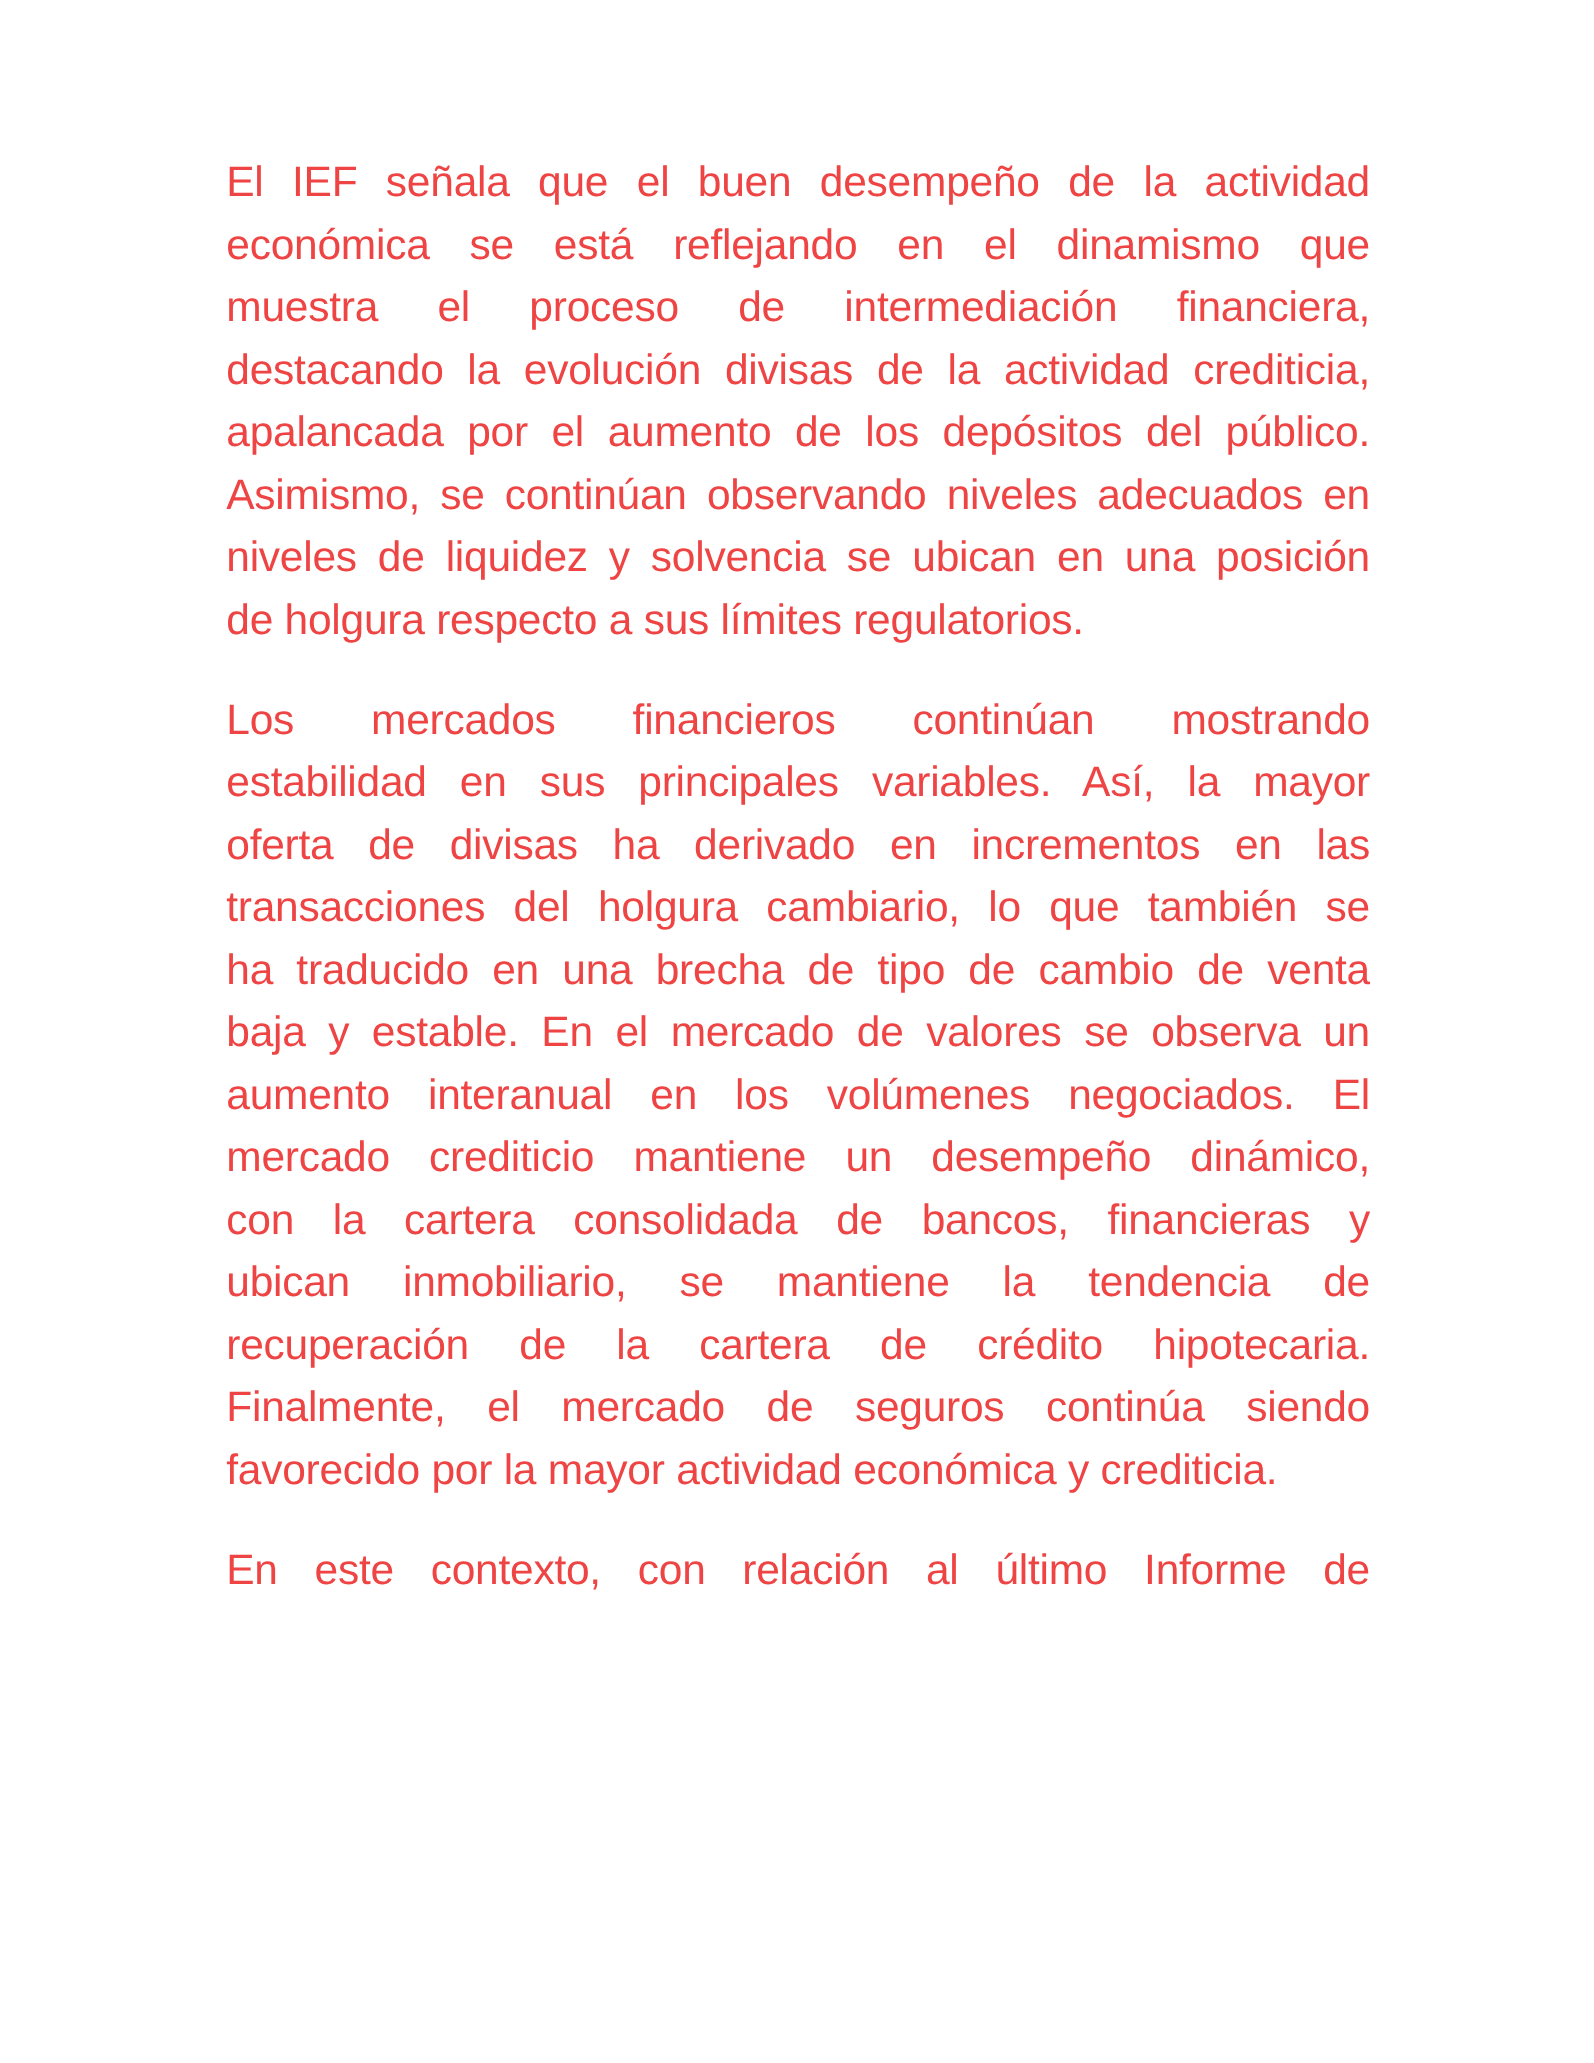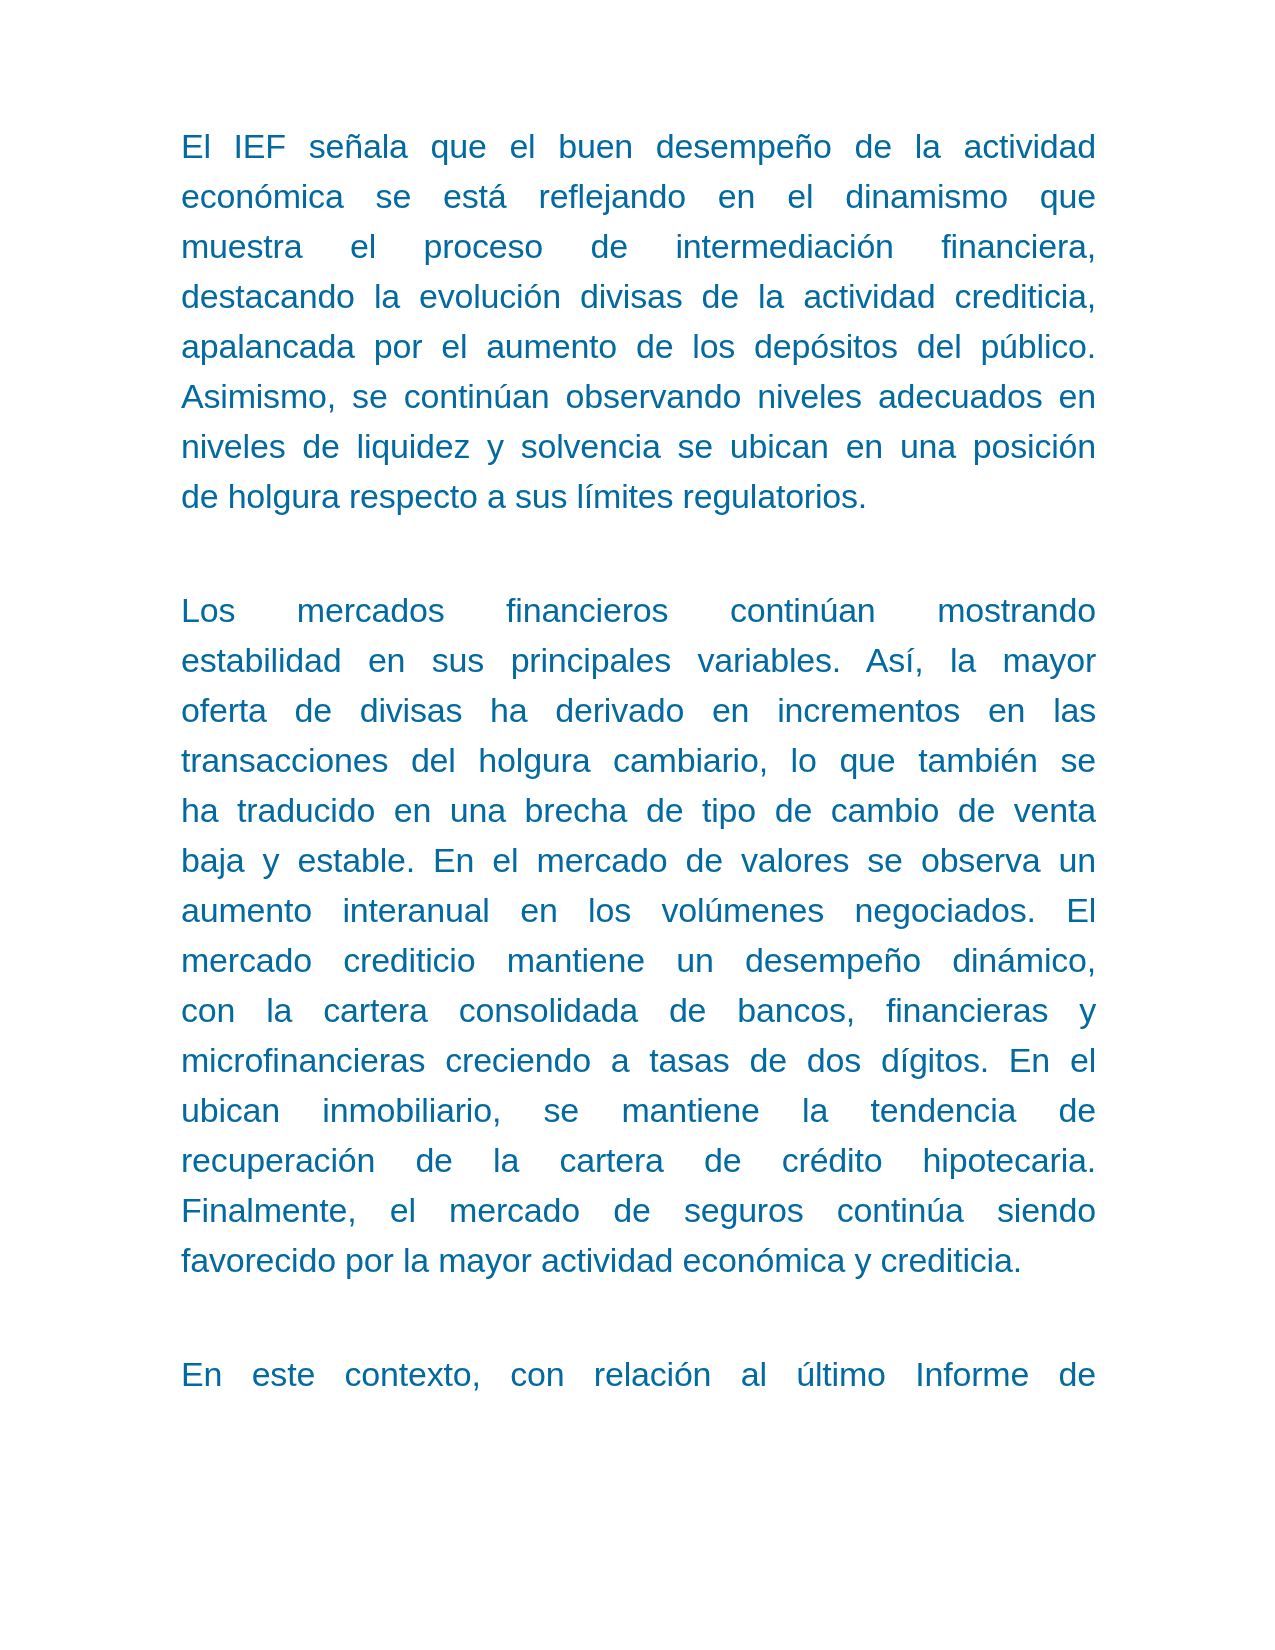--- a/index.html
+++ b/index.html
@@ -16,63 +16,62 @@
   
   .textblock {
     position: absolute;
     left: 181px;
     top: 121px;
     width: 915px;
     color: #1c1c1c;
   }
 
   .para { margin: 0; }
-  .para + .para { margin-top: 64px; } 
+  .para + .para { margin-top: 30px; } 
 
   
   .line {
     font-size: 34px;
     line-height: 50px;
     height: 50px;
     letter-spacing: -0.2px;
     text-align: justify;
     text-align-last: justify;
     text-justify: inter-word;
     overflow: hidden;
   }
   .line.last {
     text-align-last: left; 
   }
 </style>
 </head>
 <body style="background: rgb(255, 255, 255);">
 
 <div class="page">
-  <main class="textblock" style="color: #0369a1;">
+  <main class="textblock" style="color: #ef4444;">
       <div class="para">
         <div class="line">El IEF señala que el buen desempeño de la actividad</div>
         <div class="line">económica se está reflejando en el dinamismo que</div>
         <div class="line">muestra el proceso de intermediación financiera,</div>
         <div class="line">destacando la evolución divisas de la actividad crediticia,</div>
         <div class="line">apalancada por el aumento de los depósitos del público.</div>
         <div class="line">Asimismo, se continúan observando niveles adecuados en</div>
         <div class="line">niveles de liquidez y solvencia se ubican en una posición</div>
         <div class="line last">de holgura respecto a sus límites regulatorios.</div>
       </div>
       <div class="para">
         <div class="line">Los mercados financieros continúan mostrando</div>
         <div class="line">estabilidad en sus principales variables. Así, la mayor</div>
         <div class="line">oferta de divisas ha derivado en incrementos en las</div>
         <div class="line">transacciones del holgura cambiario, lo que también se</div>
         <div class="line">ha traducido en una brecha de tipo de cambio de venta</div>
         <div class="line">baja y estable. En el mercado de valores se observa un</div>
         <div class="line">aumento interanual en los volúmenes negociados. El</div>
         <div class="line">mercado crediticio mantiene un desempeño dinámico,</div>
         <div class="line">con la cartera consolidada de bancos, financieras y</div>
-        <div class="line">microfinancieras creciendo a tasas de dos dígitos. En el</div>
         <div class="line">ubican inmobiliario, se mantiene la tendencia de</div>
         <div class="line">recuperación de la cartera de crédito hipotecaria.</div>
         <div class="line">Finalmente, el mercado de seguros continúa siendo</div>
         <div class="line last">favorecido por la mayor actividad económica y crediticia.</div>
       </div>
       <div class="para">
         <div class="line">En este contexto, con relación al último Informe de</div>
       </div>
     </main>
 </div>

